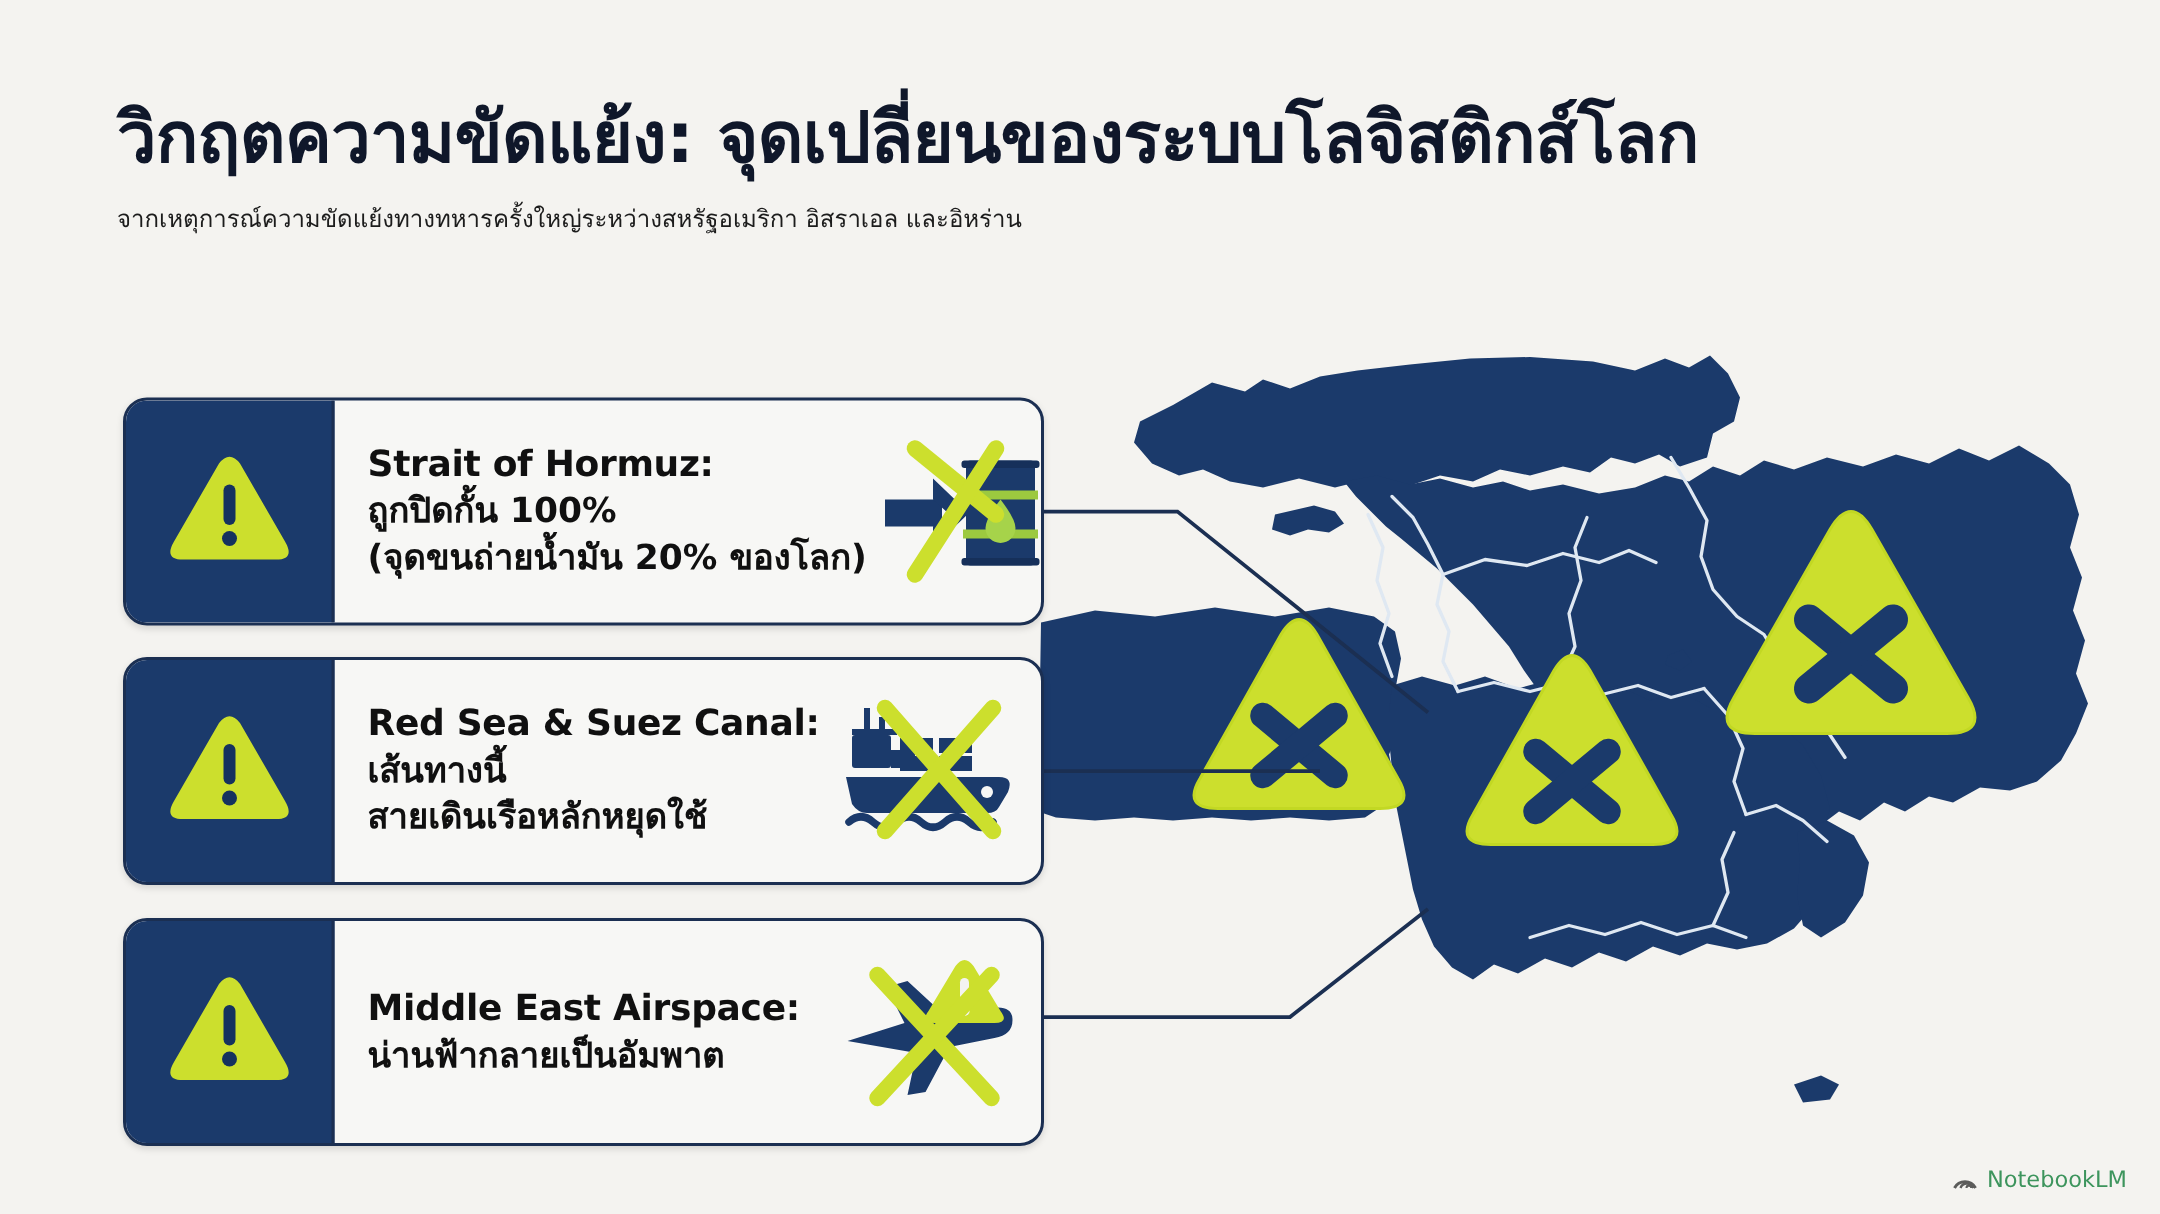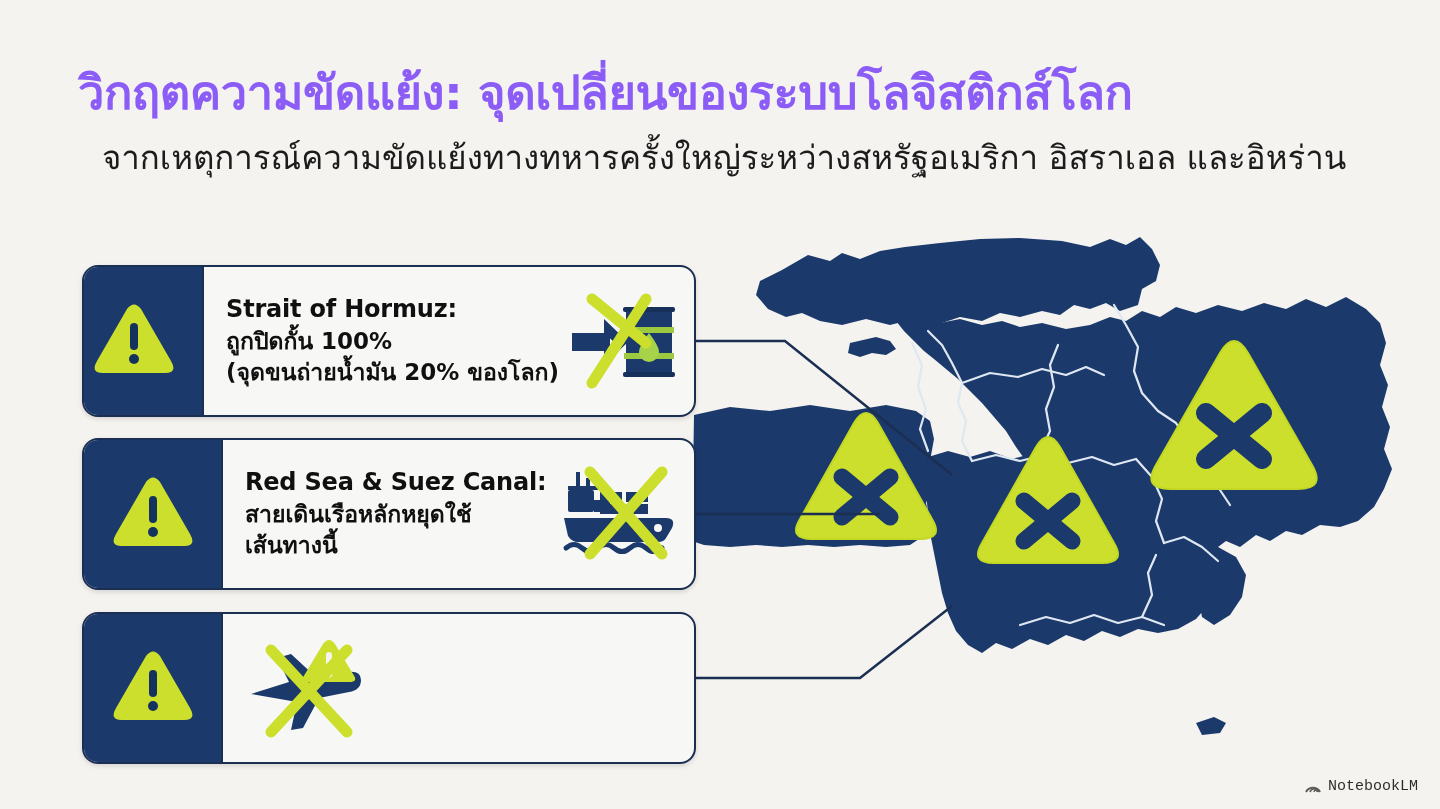--- a/index.html
+++ b/index.html
@@ -18,32 +18,31 @@
   
   #header {
     position: absolute;
     left: 78px;
     top: 66px;
     width: 1290px;
   }
   #title {
     font-size: 47px;
     font-weight: bold;
-    color: #8b5cf6;
+    color: #0f172a;
     letter-spacing: -0.5px;
     line-height: 1.15;
     white-space: nowrap;
   }
   #subtitle {
     margin-top: 14px;
-    font-size: 33px;
+    font-size: 16px;
     color: #1c1c1c;
     line-height: 1.48;
     font-weight: 400;
-    margin-left: 24px;
   }
   #subtitle .sub-line { display: block; white-space: nowrap; }
 
   
   #map-wrap {
     position: absolute;
     left: 690px;
     top: 225px;
     width: 750px;
     height: 560px;
@@ -66,21 +65,21 @@
     height: 152px;
     background: #f7f7f5;
     border: 2.5px solid #1b2f52;
     border-radius: 16px;
     box-sizing: border-box;
     display: flex;
     align-items: stretch;
     overflow: hidden;
     box-shadow: 0 2px 5px rgba(0,0,0,0.13);
   }
-  #card-1 { top: 265px; justify-content: flex-end; }
+  #card-1 { top: 265px; }
   #card-2 { top: 438px; justify-content: space-between; }
   #card-3 { top: 612px; }
 
   .card-badge {
     width: 137px;
     flex: 0 0 137px;
     background: #1b3a6b;
     display: flex;
     align-items: center;
     justify-content: center;
@@ -120,24 +119,23 @@
   }
 
   
   #watermark {
     position: absolute;
     right: 22px;
     bottom: 14px;
     display: flex;
     align-items: center;
     gap: 6px;
-    color: #000000;
+    color: #15803d;
     font-size: 15px;
     opacity: 0.82;
-    font-family: Liberation Mono, monospace;
   }
   #watermark svg { display: block; }
 </style>
 </head>
 <body>
 
 <div id="header">
   <div id="title">วิกฤตความขัดแย้ง: จุดเปลี่ยนของระบบโลจิสติกส์โลก</div>
   <div id="subtitle">
     <span class="sub-line">จากเหตุการณ์ความขัดแย้งทางทหารครั้งใหญ่ระหว่างสหรัฐอเมริกา อิสราเอล และอิหร่าน</span>
@@ -274,22 +272,22 @@
   <div class="card-badge">
     <svg width="86" height="76" viewBox="0 0 86 76">
       <path d="M36,6 Q43,-3 50,6 L80,58 Q87,70 74,70 L12,70 Q-1,70 6,58 Z" fill="#ccdf2d"></path>
       <rect x="39" y="20" width="8" height="27" rx="4" fill="#15325e"></rect>
       <circle cx="43" cy="56" r="5" fill="#15325e"></circle>
     </svg>
   </div>
   <div class="card-body">
     <div class="card-text">
       <div class="card-title">Red Sea &amp; Suez Canal:</div>
+      <div class="card-line">เส้นทางนี้</div>
       <div class="card-line">สายเดินเรือหลักหยุดใช้</div>
-      <div class="card-line">เส้นทางนี้</div>
     </div>
     <div class="card-icon">
       <svg width="124" height="96" viewBox="0 0 124 96">
         <g fill="#1b3a6b">
 
           <rect x="16" y="6" width="4" height="16"></rect>
           <rect x="26" y="12" width="4" height="10"></rect>
           <rect x="8" y="20" width="30" height="4"></rect>
 
           <rect x="8" y="24" width="26" height="22" rx="2"></rect>
@@ -319,20 +317,24 @@
 
 <div class="card" id="card-3">
   <div class="card-badge">
     <svg width="86" height="76" viewBox="0 0 86 76">
       <path d="M36,6 Q43,-3 50,6 L80,58 Q87,70 74,70 L12,70 Q-1,70 6,58 Z" fill="#ccdf2d"></path>
       <rect x="39" y="20" width="8" height="27" rx="4" fill="#15325e"></rect>
       <circle cx="43" cy="56" r="5" fill="#15325e"></circle>
     </svg>
   </div>
   <div class="card-body">
+    <div class="card-text">
+      <div class="card-title">Middle East Airspace:</div>
+      <div class="card-line">น่านฟ้ากลายเป็นอัมพาต</div>
+    </div>
     <div class="card-icon">
       <svg width="122" height="104" viewBox="0 0 122 104">
 
         <g fill="#1b3a6b">
           <path d="M4,58 L42,46 L30,22 L44,18 L70,42 L100,36 Q114,34 114,44 Q114,54 102,56 L72,62 L56,92 L44,94 L50,66 Z"></path>
         </g>
 
         <g>
           <path d="M76,8 Q82,0 88,8 L106,38 Q112,46 102,46 L62,46 Q52,46 58,38 Z" fill="#ccdf2d"></path>
           <rect x="79" y="16" width="6" height="16" rx="3" fill="#f4f3f0"></rect>

